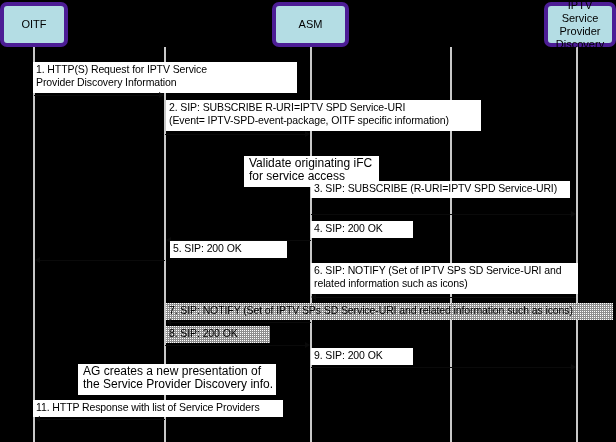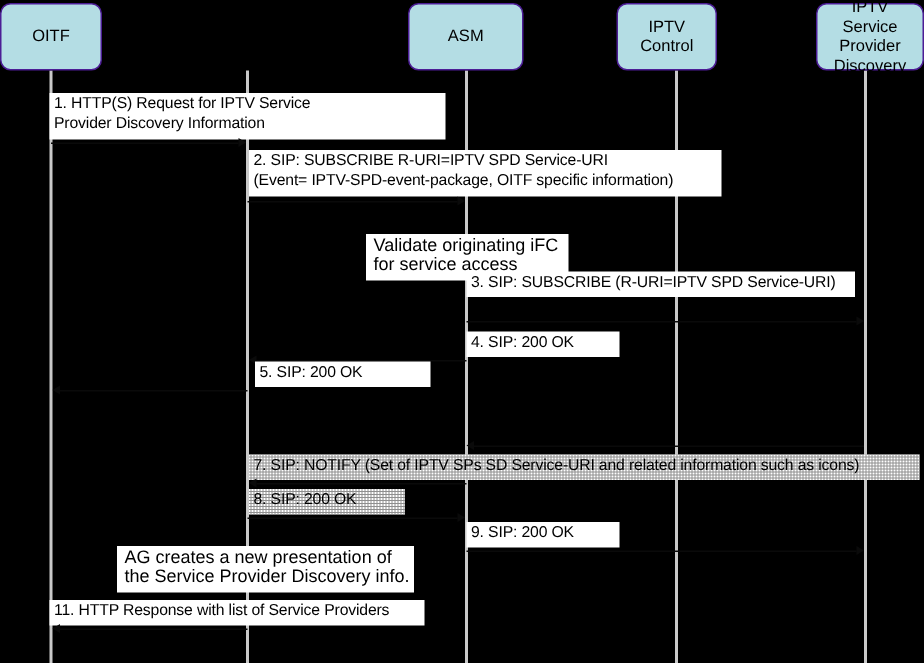--- a/index.html
+++ b/index.html
@@ -23,21 +23,21 @@
     background: #c9c9c9;
     top: 47px;
     bottom: 0;
   }
 
   
   .actor-box {
     position: absolute;
     top: 2px;
     background: #b4dde4;
-    border: 1px solid #4c1d95;
+    border: 4px solid #4c1d95;
     border-radius: 7px;
     color: #000000;
     font-size: 11px;
     line-height: 13px;
     display: flex;
     align-items: center;
     justify-content: center;
     text-align: center;
     box-sizing: border-box;
     padding: 2px 3px;
@@ -106,24 +106,20 @@
 
   <div class="actor-box" style="left:0px; width:68px; height:45px;">
     <span>OITF</span>
   </div>
 
 
   <div class="actor-box" style="left:272px; width:77px; height:45px;">
     <span>ASM</span>
   </div>
 
-  <div class="actor-box" style="left:411px; width:67px; height:45px;">
-    <span>IPTV
-Control</span>
-  </div>
 
   <div class="actor-box" style="left:544px; width:72px; height:45px;">
     <span>IPTV Service
 Provider
 Discovery</span>
   </div>
 
   <div class="msg-label" style="left:33px; top:62px; width:264px; height:31px;">1. HTTP(S) Request for IPTV Service
 Provider Discovery Information</div>
   <div class="arrow-line" style="left:34px; top:95px; width:125px;"></div>
@@ -142,20 +138,22 @@
   <div class="arrow-head right" style="left:571px; top:211px;"></div>
 
   <div class="msg-label" style="left:311px; top:221px; width:102px; height:17px;">4. SIP: 200 OK</div>
   <div class="arrow-line" style="left:171px; top:240px; width:140px;"></div>
   <div class="arrow-head left" style="left:166px; top:237px;"></div>
 
   <div class="msg-label" style="left:170px; top:241px; width:117px; height:17px;">5. SIP: 200 OK</div>
   <div class="arrow-line" style="left:40px; top:260px; width:125px;"></div>
   <div class="arrow-head left" style="left:35px; top:257px;"></div>
 
+  <div class="msg-label" style="left:311px; top:263px; width:267px; height:31px;">6. SIP: NOTIFY (Set of IPTV SPs SD Service-URI and
+related information such as icons)</div>
   <div class="arrow-line" style="left:316px; top:297px; width:260px;"></div>
   <div class="arrow-head left" style="left:311px; top:294px;"></div>
 
   <div class="msg-label sel" style="left:166px; top:303px; width:447px; height:17px;">7. SIP: NOTIFY (Set of IPTV SPs SD Service-URI and related information such as icons)</div>
   <div class="arrow-line" style="left:171px; top:322px; width:140px;"></div>
   <div class="arrow-head left" style="left:166px; top:319px;"></div>
 
   <div class="msg-label sel" style="left:166px; top:326px; width:104px; height:17px;">8. SIP: 200 OK</div>
   <div class="arrow-line" style="left:165px; top:345px; width:140px;"></div>
   <div class="arrow-head right" style="left:305px; top:342px;"></div>

